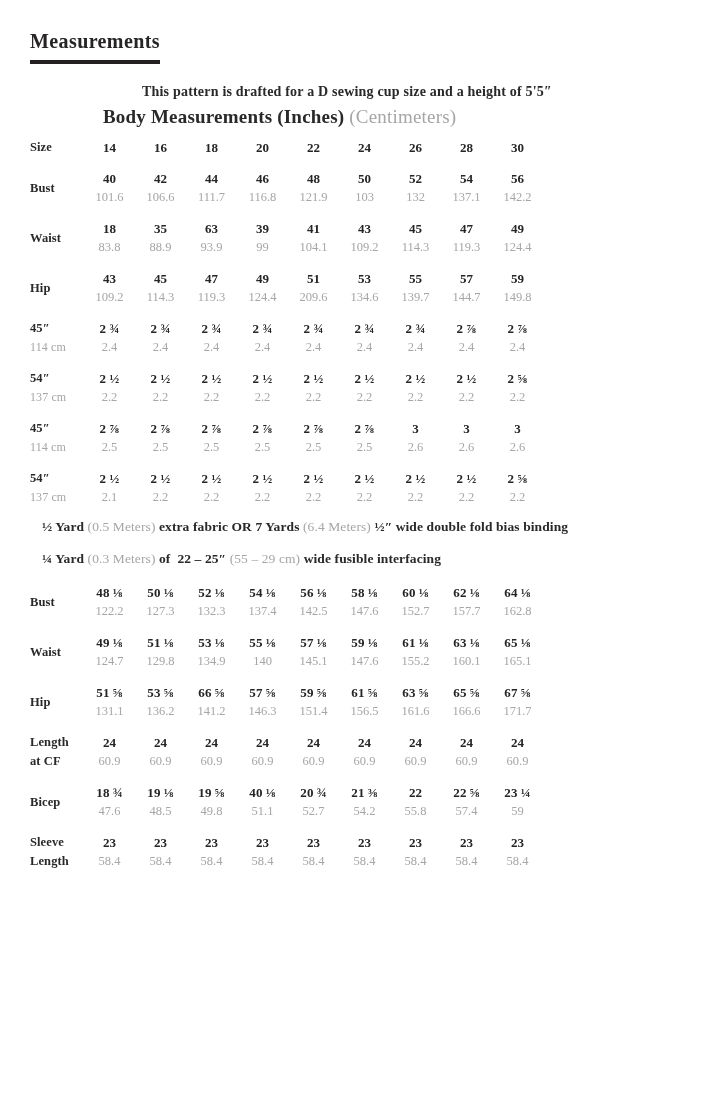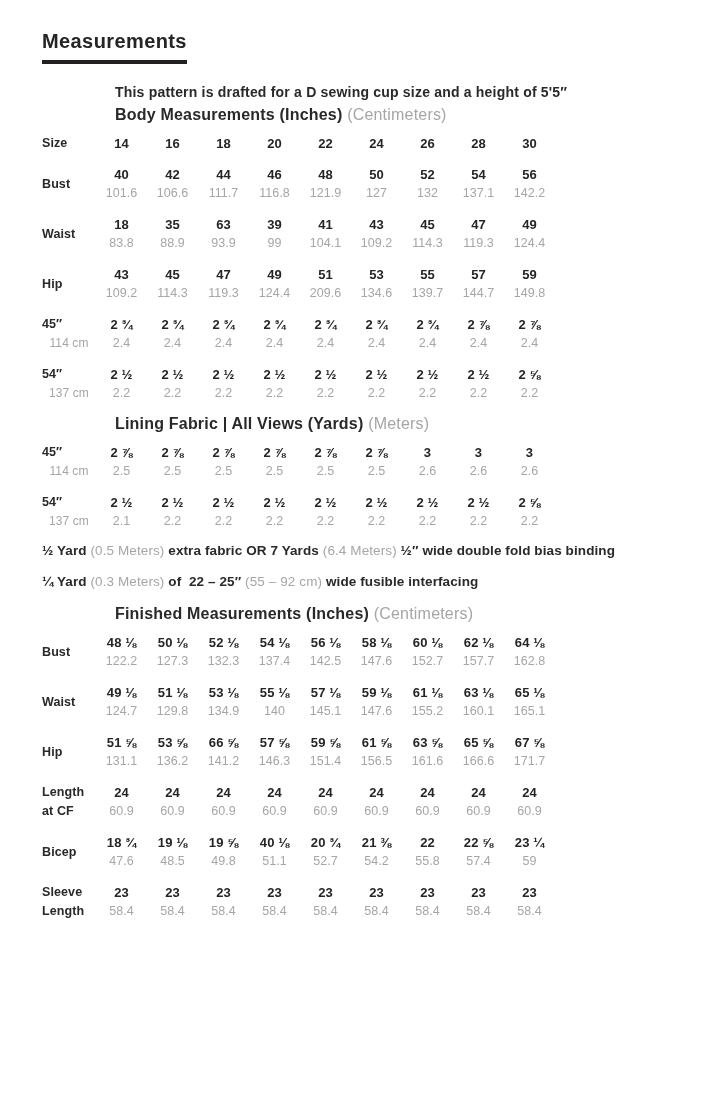--- a/index.html
+++ b/index.html
@@ -8,48 +8,49 @@
     background: #ffffff;
     font-family: "Liberation Sans", "DejaVu Sans", sans-serif;
     color: #2a282a;
   }
   .page {
     position: relative;
     width: 720px;
     height: 1097px;
     background: #ffffff;
     box-sizing: border-box;
-    padding: 30px 18px 0 42px;
+    padding: 30px 18px 0 30px;
     overflow: hidden;
+    font-family: Liberation Serif, serif;
   }
   .title {
     display: inline-block;
     margin: 0;
     font-size: 20px;
     font-weight: 700;
     letter-spacing: 0.4px;
     color: #262425;
     border-bottom: 4.5px solid #222021;
     padding-bottom: 7px;
   }
   .intro {
-    margin: 20px 0 6px 73px;
+    margin: 20px 0 6px 112px;
     font-size: 14px;
     font-weight: 700;
     letter-spacing: 0.2px;
   }
   .sec {
     margin: 2px 0 10px 73px;
-    font-size: 16px;
+    font-size: 19px;
     font-weight: 700;
     letter-spacing: 0.2px;
   }
   .muted { color: #a7a5a6; font-weight: 400; }
   .note {
-    margin: 0 0 16px 0;
+    margin: 0 0 16px 12px;
     font-size: 13.5px;
     font-weight: 700;
     letter-spacing: 0.1px;
     white-space: pre-wrap;
   }
   .note .muted { font-weight: 400; }
 
   .mtable { margin: 0 0 0 0; }
   .trow {
     display: flex;
@@ -58,21 +59,21 @@
   }
   .tlabel {
     width: 54px;
     flex: 0 0 54px;
     font-size: 12.5px;
     font-weight: 700;
     letter-spacing: 0.1px;
     color: #2a282a;
   }
   .tlabel div { line-height: 19px; }
-  .tlabel .muted { font-size: 12px; font-weight: 400; text-align: center; }
+  .tlabel .muted { font-size: 12px; font-weight: 400; }
   .tcell {
     width: 51px;
     flex: 0 0 51px;
     text-align: center;
   }
   .val {
     font-size: 13px;
     font-weight: 700;
     line-height: 19px;
     color: #262425;
@@ -148,21 +149,21 @@
         <div class="tcell">
           <div class="val">46</div>
           <div class="metric">116.8</div>
         </div>
         <div class="tcell">
           <div class="val">48</div>
           <div class="metric">121.9</div>
         </div>
         <div class="tcell">
           <div class="val">50</div>
-          <div class="metric">127</div>
+          <div class="metric">103</div>
         </div>
         <div class="tcell">
           <div class="val">52</div>
           <div class="metric">132</div>
         </div>
         <div class="tcell">
           <div class="val">54</div>
           <div class="metric">137.1</div>
         </div>
         <div class="tcell">
@@ -334,21 +335,20 @@
           <div class="val">2 ½</div>
           <div class="metric">2.2</div>
         </div>
         <div class="tcell">
           <div class="val">2 ⅝</div>
           <div class="metric">2.2</div>
         </div>
       </div>
     </div>
 
-  <h2 class="sec"><span>Lining Fabric | All Views (Yards) </span><span class="muted">(Meters)</span></h2>
   <div class="mtable">
       <div class="trow">
         <div class="tlabel">
           <div>45″</div>
           <div class="muted">114 cm</div>
         </div>
         <div class="tcell">
           <div class="val">2 ⅞</div>
           <div class="metric">2.5</div>
         </div>
@@ -424,24 +424,23 @@
         </div>
         <div class="tcell">
           <div class="val">2 ⅝</div>
           <div class="metric">2.2</div>
         </div>
       </div>
     </div>
 
   <div class="notes-block">
     <p class="note"><span>½ Yard </span><span class="muted">(0.5 Meters)</span><span> extra fabric OR 7 Yards </span><span class="muted">(6.4 Meters)</span><span> ½″ wide double fold bias binding</span></p>
-    <p class="note"><span>¼ Yard </span><span class="muted">(0.3 Meters)</span><span> of  22 – 25″ </span><span class="muted">(55 – 92 cm)</span><span> wide fusible interfacing</span></p>
+    <p class="note"><span>¼ Yard </span><span class="muted">(0.3 Meters)</span><span> of  22 – 25″ </span><span class="muted">(55 – 29 cm)</span><span> wide fusible interfacing</span></p>
   </div>
 
-  <h2 class="sec"><span>Finished Measurements (Inches) </span><span class="muted">(Centimeters)</span></h2>
   <div class="mtable">
       <div class="trow">
         <div class="tlabel">
           <div>Bust</div>
         </div>
         <div class="tcell">
           <div class="val">48 ⅛</div>
           <div class="metric">122.2</div>
         </div>
         <div class="tcell">

